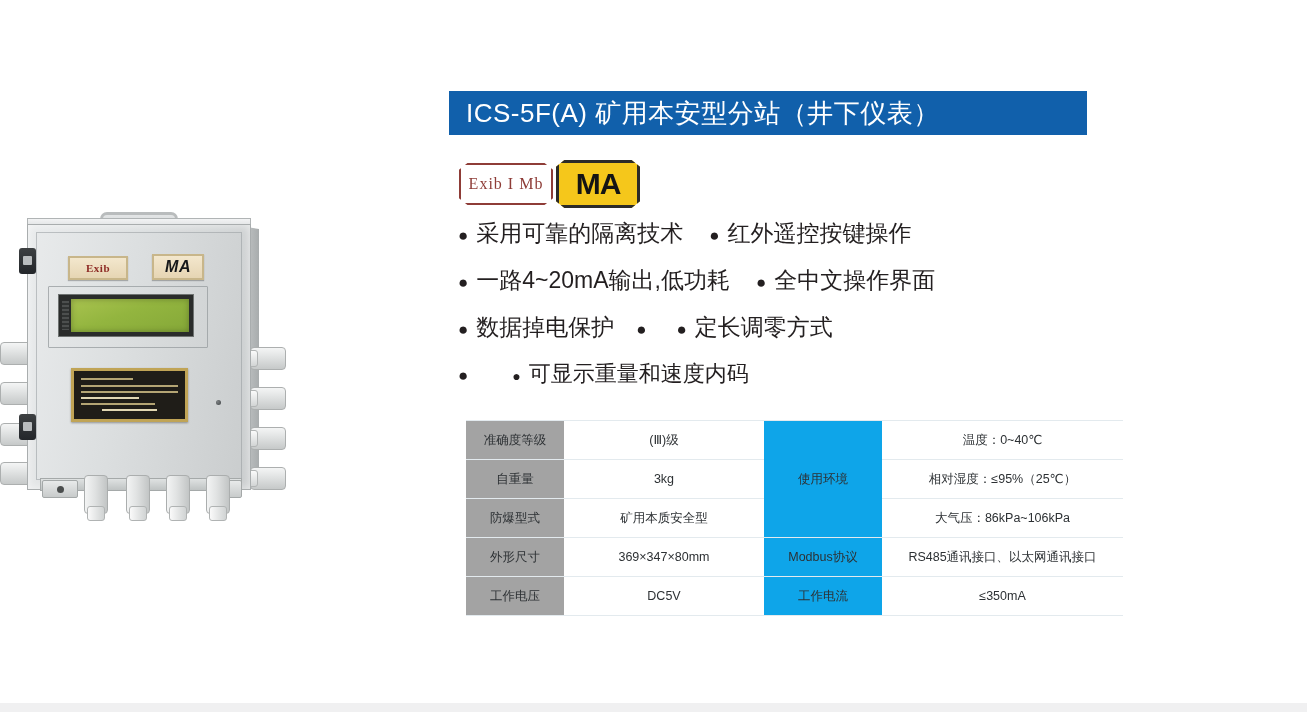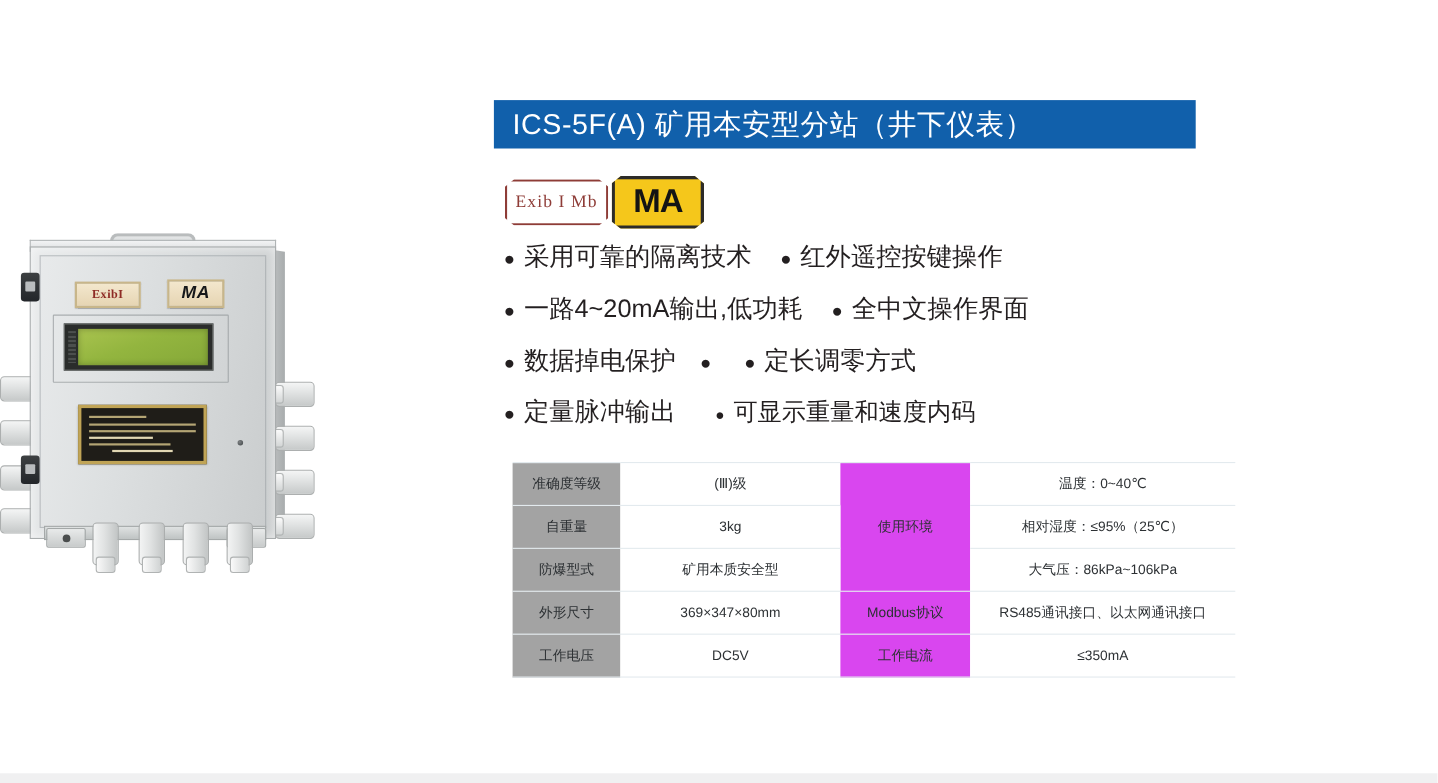--- a/index.html
+++ b/index.html
@@ -369,21 +369,21 @@
     text-align: center;
     vertical-align: middle;
     padding: 0 4px;
     height: 38px;
     background: #ffffff;
   }
   .spec-table td.key {
     background: #a3a3a3;
   }
   .spec-table td.env {
-    background: #d946ef;
+    background: #0ea5e9;
   }
   .spec-table .c1 { width: 90px; }
   .spec-table .c2 { width: 192px; }
   .spec-table .c3 { width: 110px; }
   .spec-table .c4 { width: 233px; }
 </style>
 </head>
 <body>
 
 <div id="page">
@@ -401,21 +401,21 @@
 
     <div class="gland right" style="left:250px; top:137px;"></div>
     <div class="gland right" style="left:250px; top:177px;"></div>
     <div class="gland right" style="left:250px; top:217px;"></div>
     <div class="gland right" style="left:250px; top:257px;"></div>
 
     <div class="enclosure">
       <div class="lid-bevel"></div>
     </div>
 
-    <div class="plate plate-exib">ExibI</div>
+    <div class="plate plate-exib">Exib</div>
     <div class="plate plate-ma">MA</div>
 
     <div class="lcd-recess"></div>
     <div class="lcd-frame">
       <div class="lcd-ribbon"></div>
       <div class="lcd-screen"></div>
     </div>
 
     <div class="spec-plate">
       <div class="spec-plate-line short" style="top:7px;"></div>
@@ -484,21 +484,20 @@
         </span>
         <span class="feature-item" style="margin-left:22px;">
           <span class="dot">●</span>
           <span>定长调零方式</span>
         </span>
       </div>
 
       <div class="feature-row">
         <span class="feature-item">
           <span class="dot">●</span>
-          <span>定量脉冲输出</span>
         </span>
         <span class="feature-item" style="margin-left:36px; font-size:22px;">
           <span class="dot" style="font-size:14px;">●</span>
           <span>可显示重量和速度内码</span>
         </span>
       </div>
 
     </div>
 
     <table class="spec-table">

